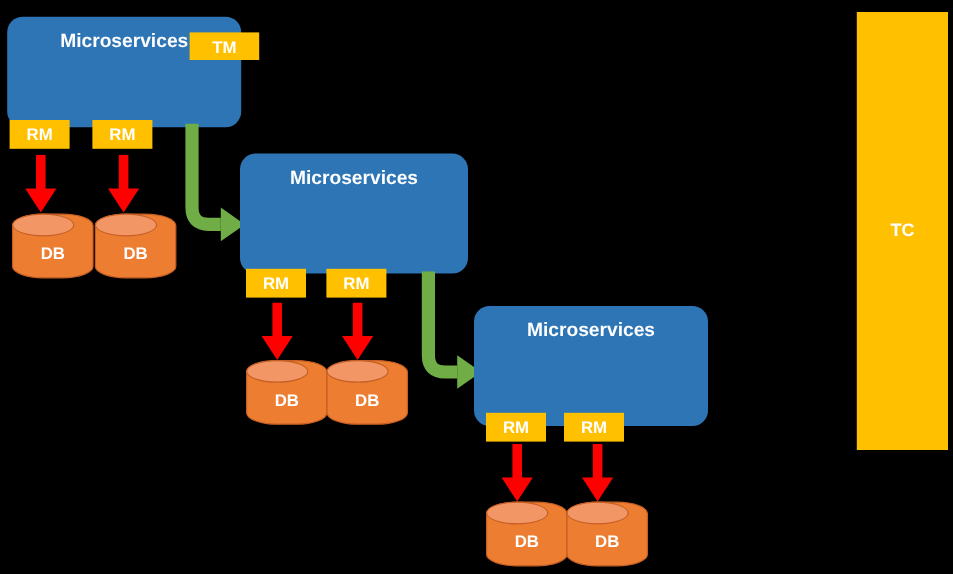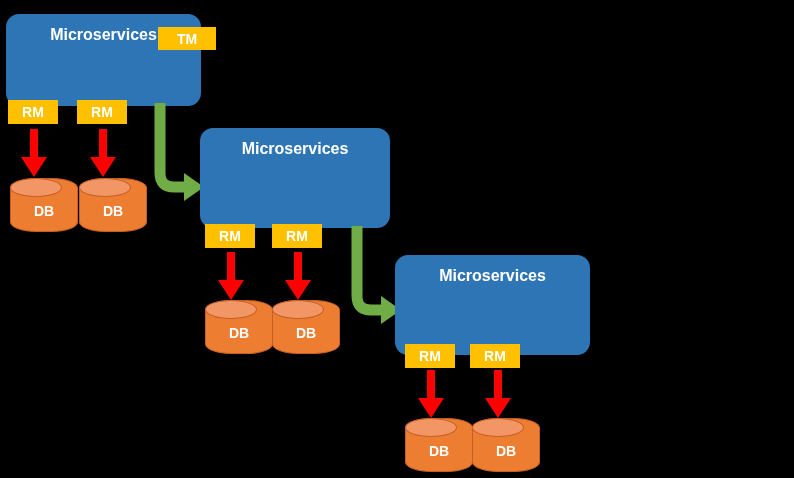--- a/index.html
+++ b/index.html
@@ -181,14 +181,17 @@
     <div class="db-body"></div>
     <div class="db-top"></div>
     <div class="db-label">DB</div>
   </div>
   <div class="db" style="left:472px; top:418px;">
     <div class="db-body"></div>
     <div class="db-top"></div>
     <div class="db-label">DB</div>
   </div>
 
+  <div class="tc-bar">
+    <span>TC</span>
+  </div>
 
 </div>
 
 </body></html>

